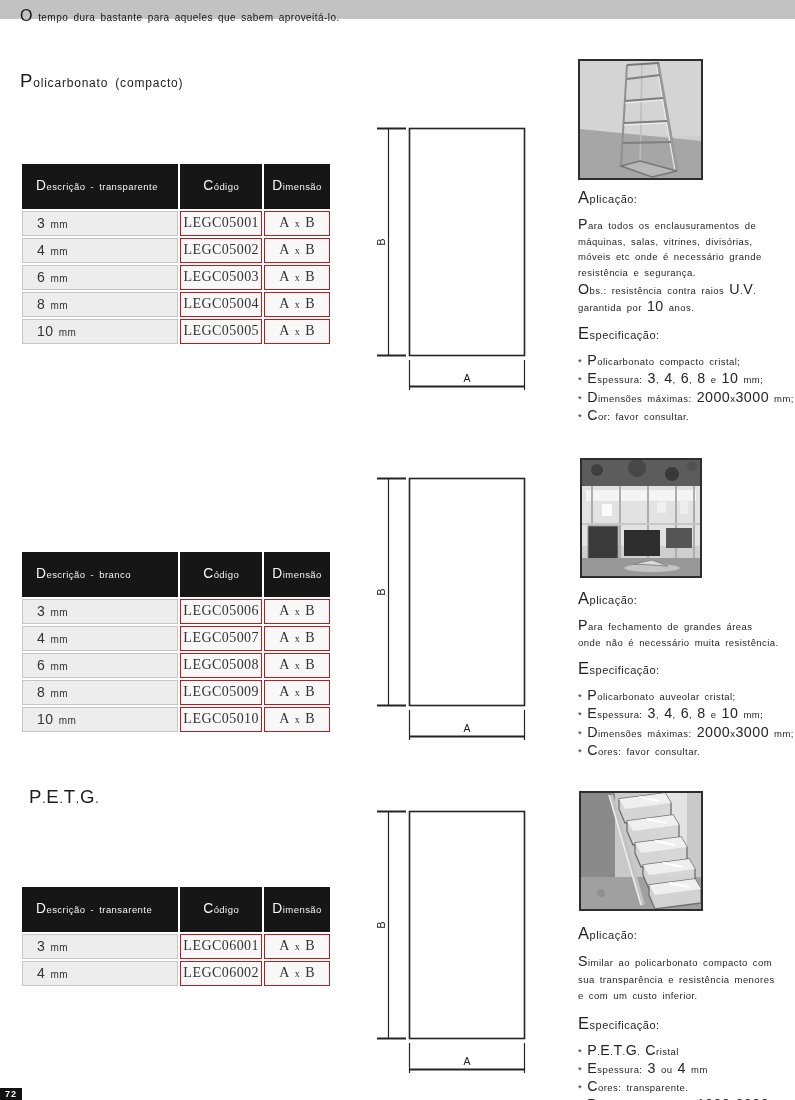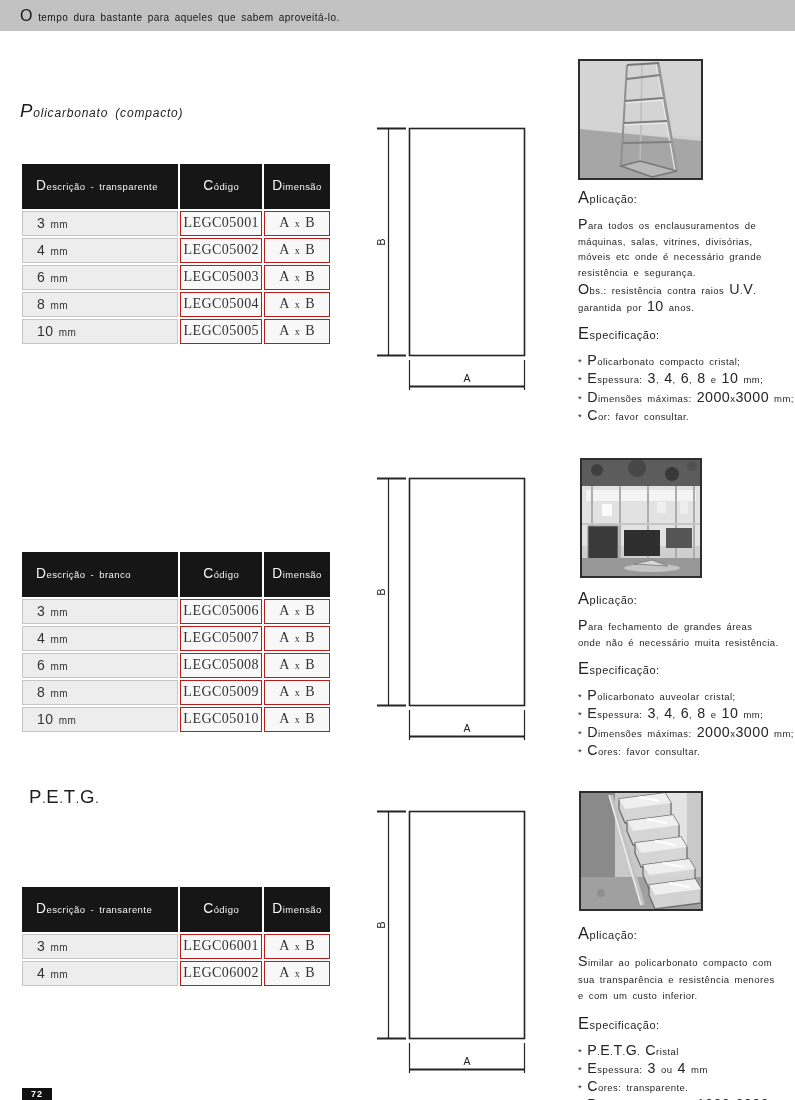--- a/index.html
+++ b/index.html
@@ -2,21 +2,21 @@
 <html><head>
 <meta charset="utf-8">
 <style>
   html,body{margin:0;padding:0;background:#fff;}
   .page{position:relative;width:795px;height:1100px;overflow:hidden;background:#ffffff;
         font-family:"Liberation Sans",sans-serif;color:#2a2a2a;}
   
   .fancy{letter-spacing:.45px;word-spacing:2px;}
   .fancy b{font-weight:400;font-size:1.5em;}
 
-  .quote-bar{position:absolute;left:0;top:0;width:795px;height:31px;background:#c2c2c2;}
+  .quote-bar{position:absolute;left:0;top:0;width:795px;height:19px;background:#c2c2c2;}
   .quote-bar .qt{position:absolute;left:20px;top:0;line-height:31px;font-size:10px;color:#151515;}
   .quote-bar .qt b{font-size:1.6em;}
 
   .h1{position:absolute;left:20px;top:56px;margin:0;font-size:13px;font-weight:400;
       letter-spacing:1px;word-spacing:3px;color:#1d1d1d;line-height:24px;}
   .h1 b{font-size:1.6em;}
   .h2{position:absolute;left:20px;margin:0;font-size:12px;font-weight:400;
       letter-spacing:.8px;word-spacing:3px;color:#1d1d1d;line-height:22px;}
   .h2 b{font-size:1.55em;}
 
@@ -45,33 +45,33 @@
   .rc{position:absolute;left:578px;width:232px;}
   .rc-title{margin:0 0 9px 0;font-size:11px;font-weight:400;letter-spacing:.5px;word-spacing:2px;
       color:#1f1f1f;line-height:18px;}
   .rc-title b{font-size:1.5em;}
   .tline{font-size:9.5px;line-height:15.5px;color:#262626;}
   .tline3{font-size:9.5px;line-height:16.5px;color:#262626;}
   .note{margin-top:2px;}
   .rc-title2{margin:9px 0 8px 0;}
   .spec-item{font-size:9.5px;line-height:17.3px;color:#262626;}
 
-  .page-badge{position:absolute;left:0;top:1088px;width:30px;height:12px;background:#111;
-      color:#fff;font-size:9px;font-weight:bold;text-align:center;line-height:12px;letter-spacing:1px;margin-left:22px;}
+  .page-badge{position:absolute;left:0;top:1088px;width:22px;height:12px;background:#111;
+      color:#fff;font-size:9px;font-weight:bold;text-align:center;line-height:12px;letter-spacing:1px;}
 </style>
 </head>
 <body>
 
 <div class="page">
 
   <div class="quote-bar">
     <span class="qt fancy"><b>O</b> tempo dura bastante para aqueles que sabem aproveitá-lo.</span>
   </div>
 
-  <h2 class="h2 fancy" style="top:100px;font-style:italic;"><b>P</b>olicarbonato (compacto)</h2>
+  <h2 class="h2 fancy" style="top:70px;"><b>P</b>olicarbonato (compacto)</h2>
 
   <table class="tbl" style="top:162px;">
     <colgroup>
         <col class="c1">
         <col class="c2">
         <col class="c3">
       </colgroup>
     <thead>
       <tr>
         <th class="fancy"><b>D</b>escrição - transparente</th>

